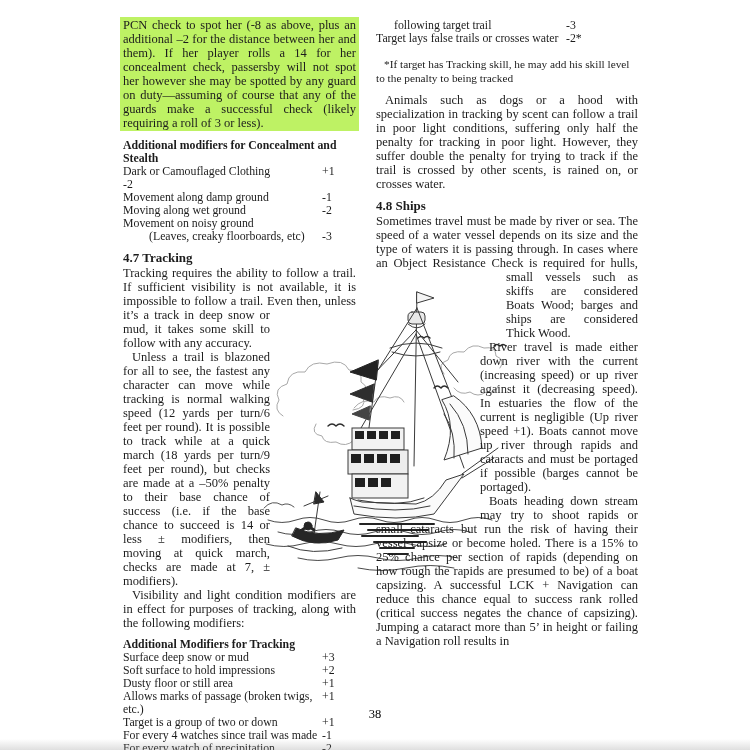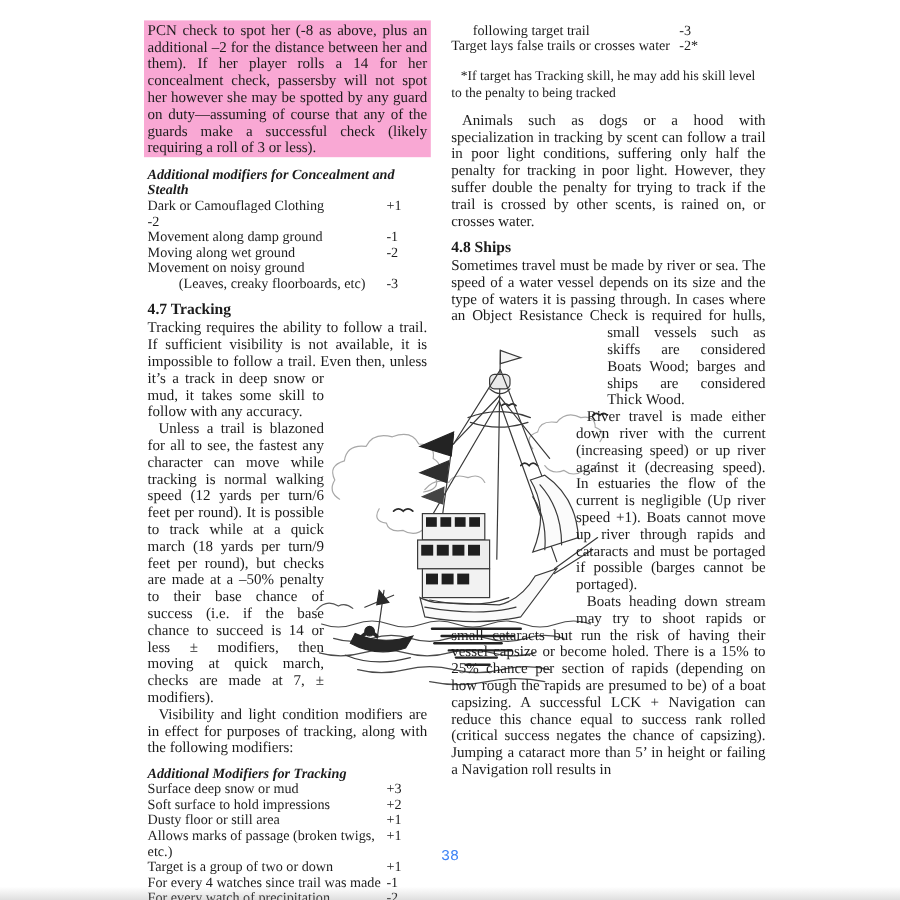--- a/index.html
+++ b/index.html
@@ -5,38 +5,38 @@
   html,body{margin:0;padding:0;}
   body{
     width:750px;height:750px;position:relative;background:#ffffff;overflow:hidden;
     font-family:"Liberation Serif","DejaVu Serif",serif;color:#1c1c1c;
   }
   .col{position:absolute;text-align:justify;font-size:12.5px;line-height:14px;}
   .col-left{left:123px;top:17px;width:233px;}
   .col-right{left:376px;top:19px;width:262px;}
   p{margin:0;padding:0;}
   .pind{text-indent:9px;}
-  .highlight{background:#f9a8d4;padding:1px 3px;margin:0 -3px;}
+  .highlight{background:#bef264;padding:1px 3px;margin:0 -3px;}
   h3{font-size:13px;line-height:15px;margin:7px 0 1px 0;font-weight:bold;}
   .modtable{font-size:11.8px;line-height:13px;margin-top:8px;text-align:left;}
-  .mtitle{font-weight:bold;font-style:italic;margin-bottom:0px;}
+  .mtitle{font-weight:bold;margin-bottom:0px;}
   .trow{display:flex;}
   .tlabel{flex:1;}
   .tval{width:24px;text-align:left;flex:none;}
   .padL .trow{padding-right:10px;}
   .padR .trow{padding-right:48px;}
   .ind1{padding-left:26px;}
   .ind2{padding-left:18px;}
   .footnote{font-size:11.3px;line-height:13.5px;text-indent:8px;margin-top:13px;text-align:left;}
   .wrapL{float:right;width:86px;height:266px;}
   .wrapR1{float:left;width:130px;height:57px;}
   .wrapR2{float:left;clear:left;width:104px;height:182px;}
   .gap8{height:8px;}
   .illo{position:absolute;left:258px;top:278px;width:252px;height:296px;z-index:0;pointer-events:none;}
-  .pagenum{position:absolute;left:0;right:0;top:707px;text-align:center;font-size:12.5px;color:#3b82f6;font-family:Liberation Mono, monospace;}
+  .pagenum{position:absolute;left:0;right:0;top:707px;text-align:center;font-size:12.5px;color:#000000;}
   .bottom-edge{position:absolute;left:0;right:0;bottom:0;height:11px;
     background:linear-gradient(to bottom,rgba(255,255,255,0),rgba(140,140,140,0.28));}
 </style>
 </head>
 <body>
 
 <svg class="illo" viewBox="0 0 252 296" fill="none" stroke="#3a3a3a" stroke-width="1" stroke-linecap="round">
 
   <g stroke="#a8a8a8">
     <path d="M25,138 q-10,-6 -4,-16 q-6,-12 8,-16 q2,-14 18,-12 q6,-12 22,-8 q16,-6 22,6 q14,0 12,12 q10,6 2,16 q4,10 -10,12"></path>

